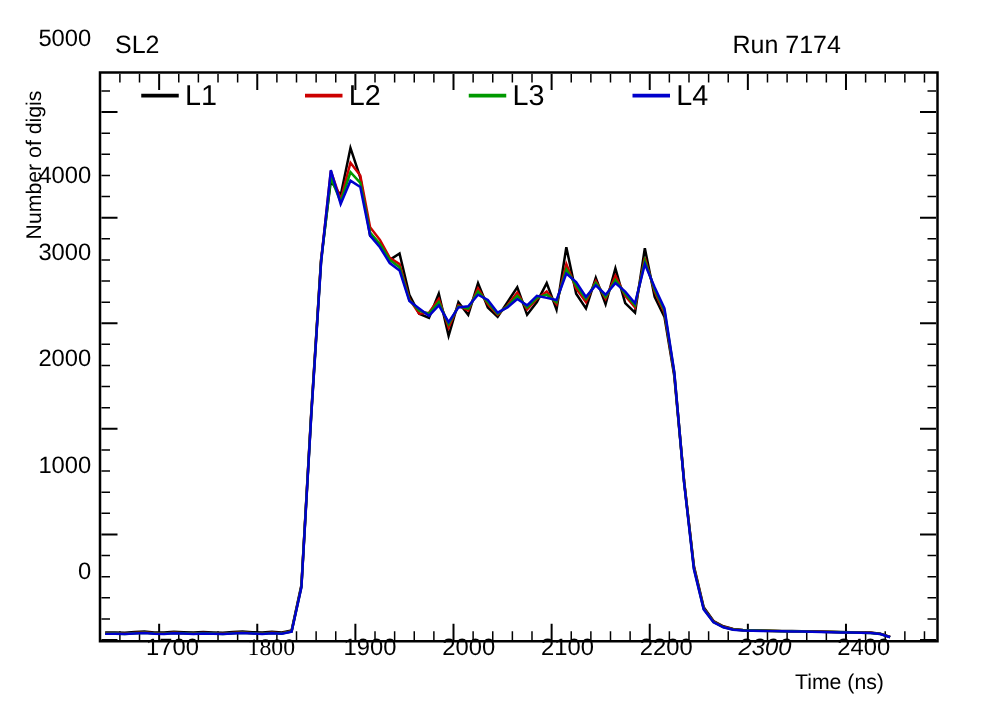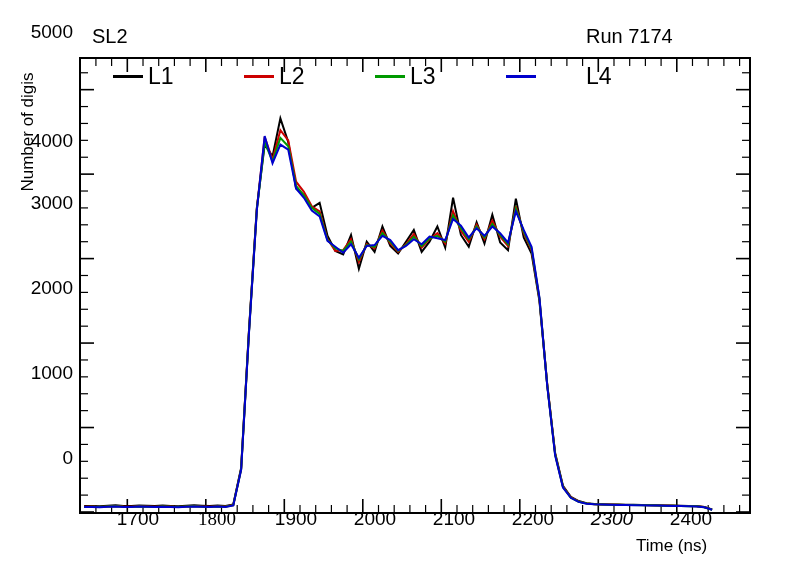--- a/index.html
+++ b/index.html
@@ -223,19 +223,19 @@
       <span class="leg-text">L1</span>
     </div>
     <div class="leg-entry" style="left:131px;">
       <span class="leg-line" style="background:#cc0000;"></span>
       <span class="leg-text">L2</span>
     </div>
     <div class="leg-entry" style="left:262px;">
       <span class="leg-line" style="background:#009900;"></span>
       <span class="leg-text">L3</span>
     </div>
-    <div class="leg-entry" style="left:393px;gap:45px;">
+    <div class="leg-entry" style="left:393px;">
       <span class="leg-line" style="background:#0000cc;"></span>
       <span class="leg-text">L4</span>
     </div>
   </div>
 
 </div>
 
 </body></html>

